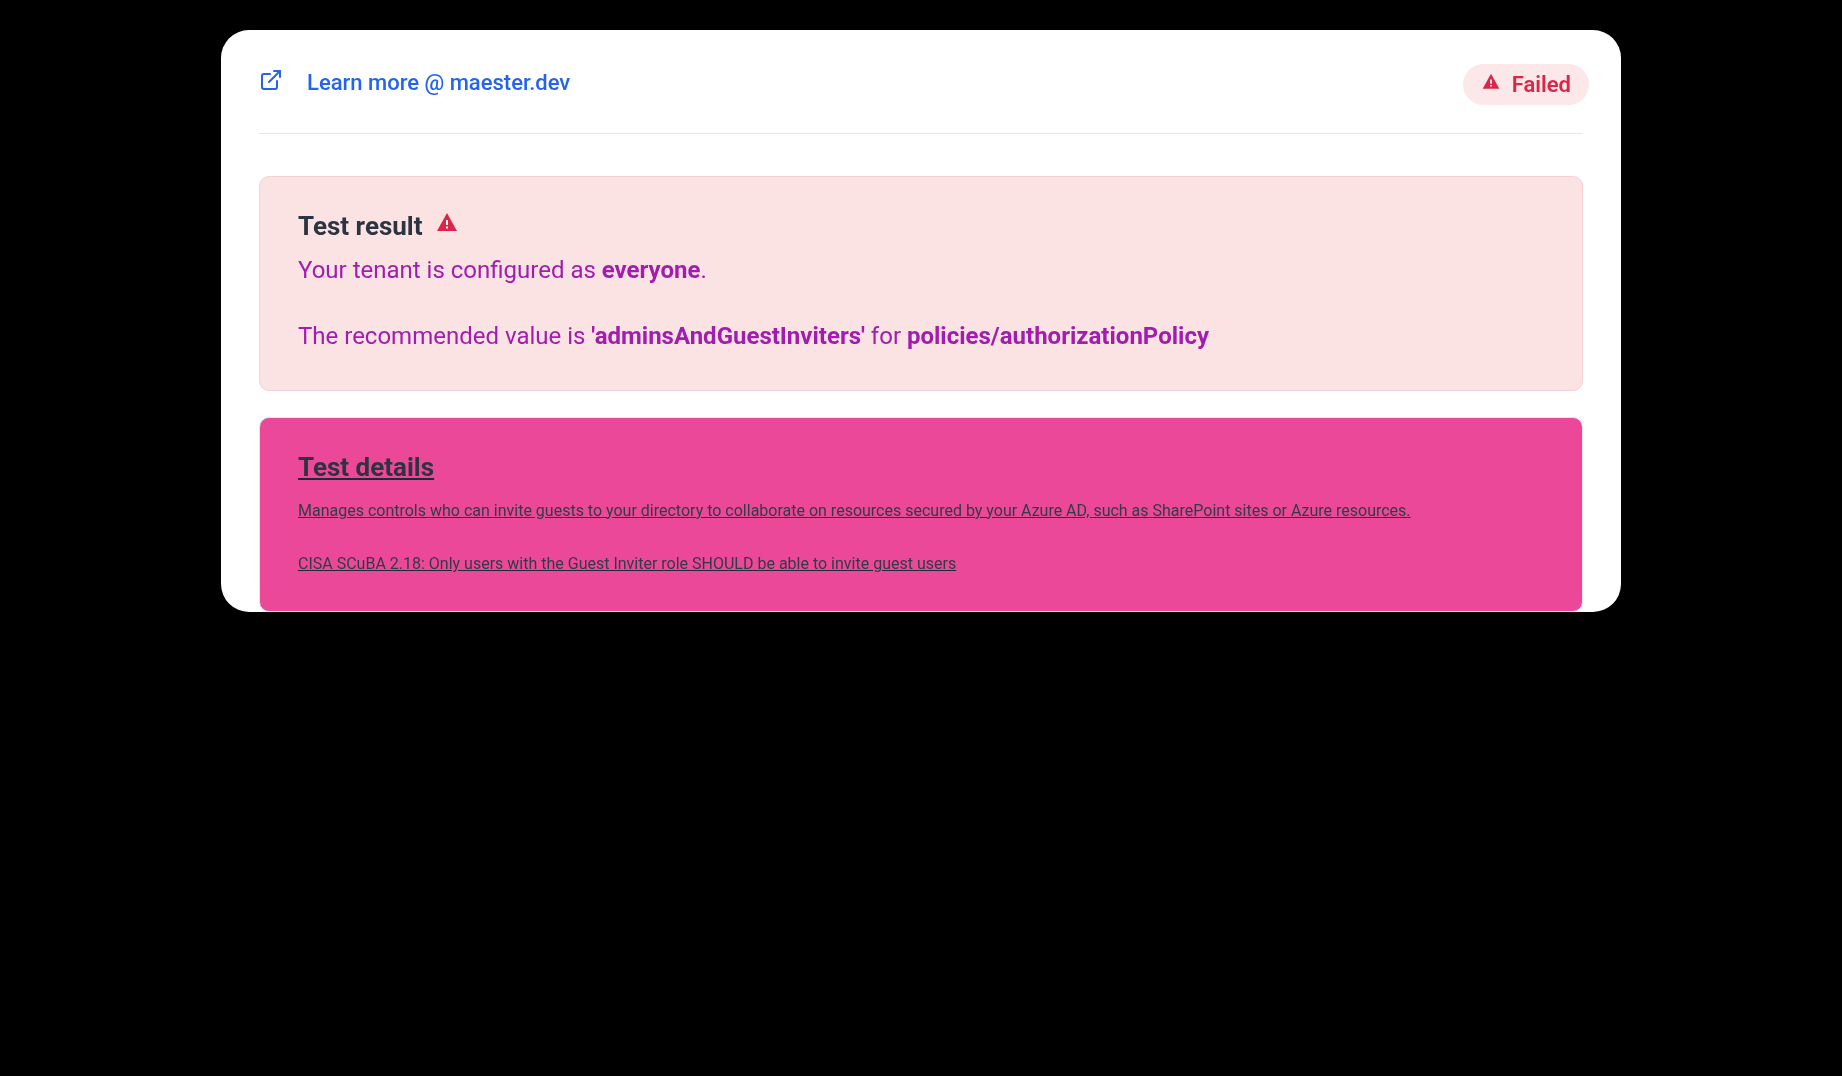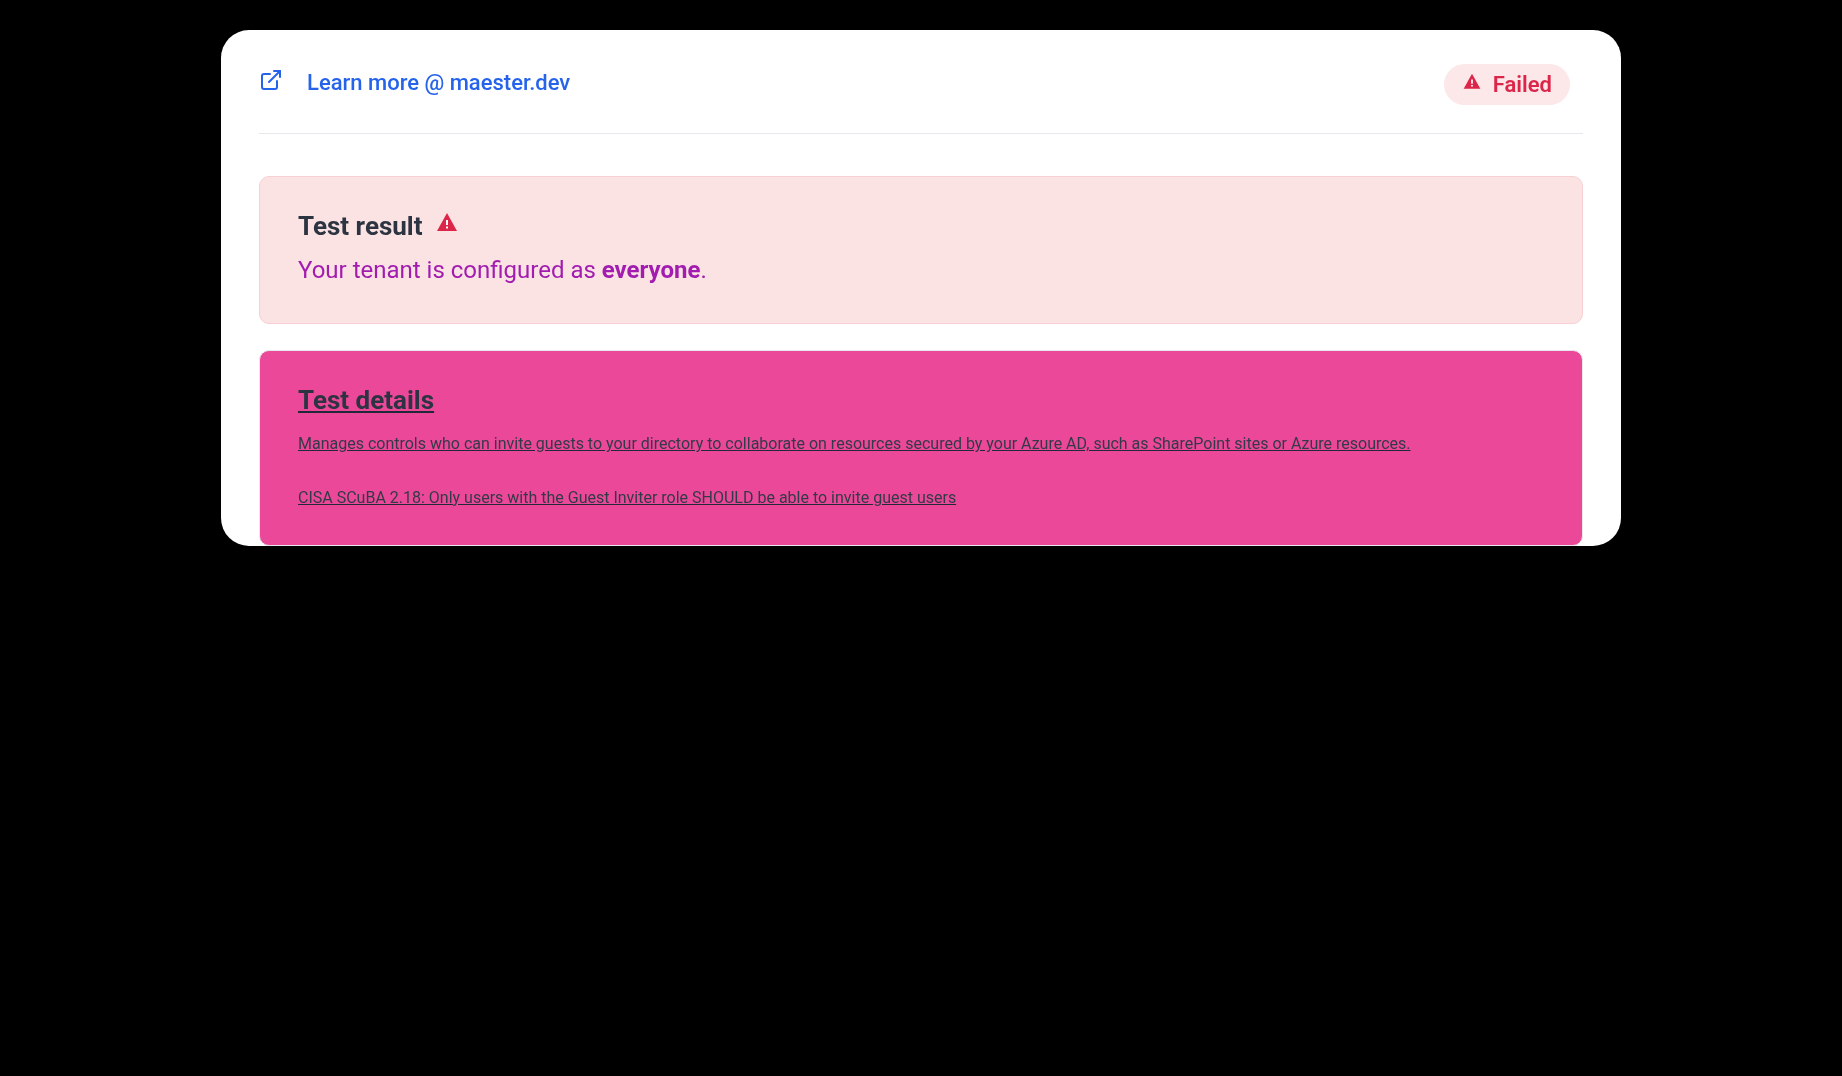--- a/index.html
+++ b/index.html
@@ -14,21 +14,21 @@
     border-radius: 28px;
     padding: 38px 38px 0 38px;
     max-width: 1400px;
     margin: 0 auto;
     overflow: hidden;
     position: relative;
   }
   .status-badge {
     position: absolute;
     top: 34px;
-    right: 51px;
+    right: 32px;
     display: inline-flex;
     align-items: center;
     gap: 11px;
     background: #fce7e9;
     color: #dc2649;
     font-weight: 600;
     font-size: 22px;
     padding: 8px 18px;
     border-radius: 999px;
   }
@@ -141,20 +141,23 @@
             <path d="M12 2 L22 20 H2 Z"></path>
             <rect x="11" y="9" width="2" height="5" fill="#fff"></rect>
             <rect x="11" y="15.5" width="2" height="2" fill="#fff"></rect>
           </svg>
       </span>
     </div>
     <div class="result-body">
       <p>
         <span>Your tenant is configured as </span><b>everyone</b><span>.</span>
       </p>
+      <p>
+        <span>The recommended value is </span><b>'adminsAndGuestInviters'</b><span> for </span><b>policies/authorizationPolicy</b>
+      </p>
     </div>
   </div>
 
   <div class="details-box">
     <div class="details-heading">Test details</div>
     <div class="details-body">
       <p>Manages controls who can invite guests to your directory to collaborate on resources secured by your Azure AD, such as SharePoint sites or Azure resources.</p>
       <p>CISA SCuBA 2.18: Only users with the Guest Inviter role SHOULD be able to invite guest users</p>
     </div>
   </div>

